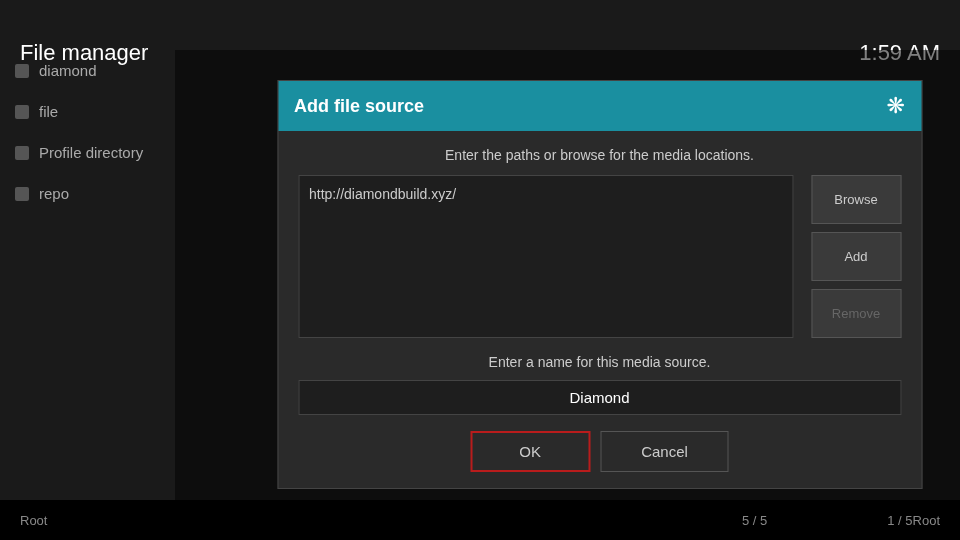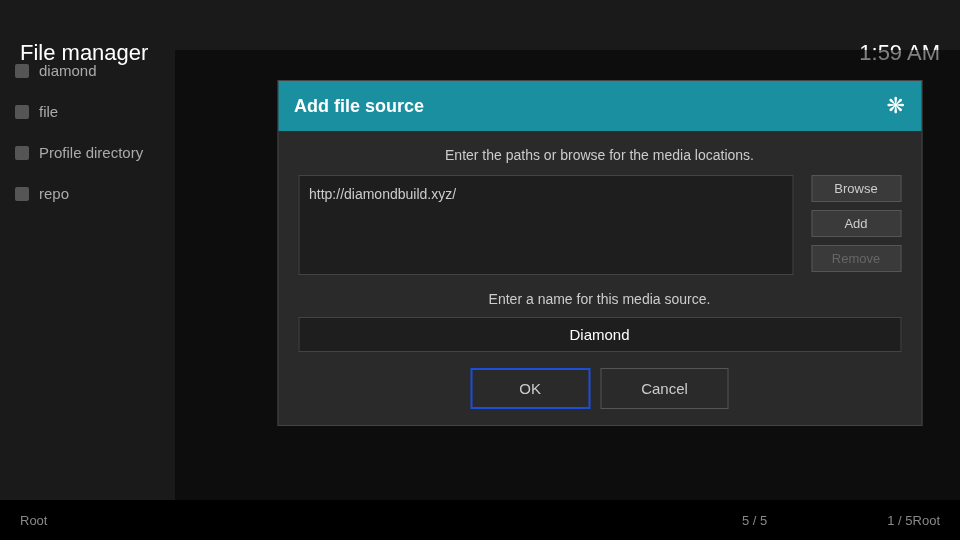--- a/index.html
+++ b/index.html
@@ -143,21 +143,21 @@
     }
 
     .paths-buttons {
       display: flex;
       flex-direction: column;
       gap: 8px;
       width: 90px;
     }
 
     .btn {
-      padding: 5px 12px;
+      padding: 16px 12px;
       background: #3a3a3a;
       color: #cccccc;
       border: 1px solid #555;
       cursor: pointer;
       font-size: 13px;
       text-align: center;
     }
 
     .btn-disabled {
       color: #666666;
@@ -184,21 +184,21 @@
 
     .dialog-actions {
       display: flex;
       gap: 10px;
       justify-content: center;
     }
 
     .btn-ok {
       background: #2a2a2a;
       color: #cccccc;
-      border: 2px solid #1d4ed8;
+      border: 2px solid #b91c1c;
       padding: 10px 40px;
       cursor: pointer;
       font-size: 15px;
       min-width: 120px;
     }
 
     .btn-cancel {
       background: #2a2a2a;
       color: #cccccc;
       border: 1px solid #555;

